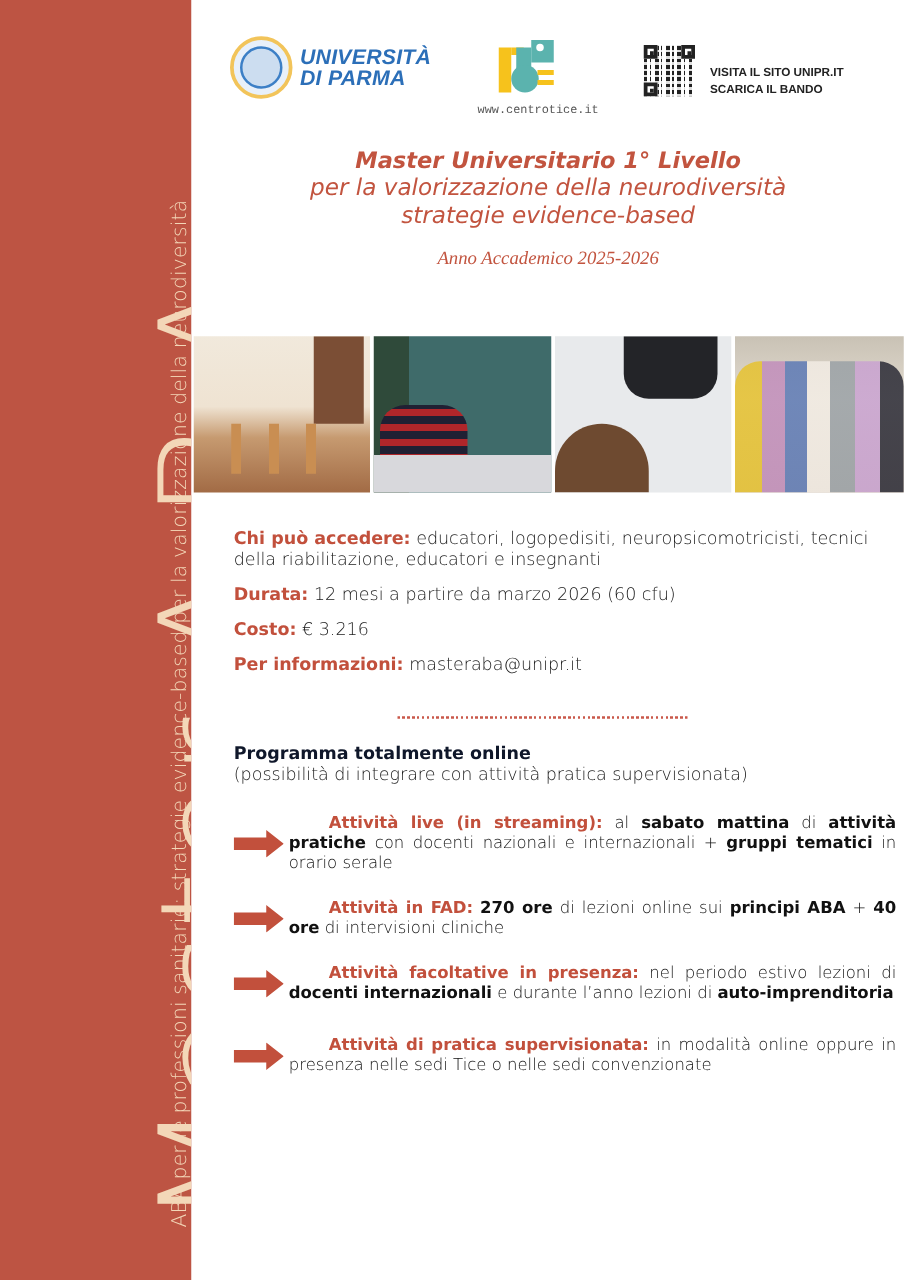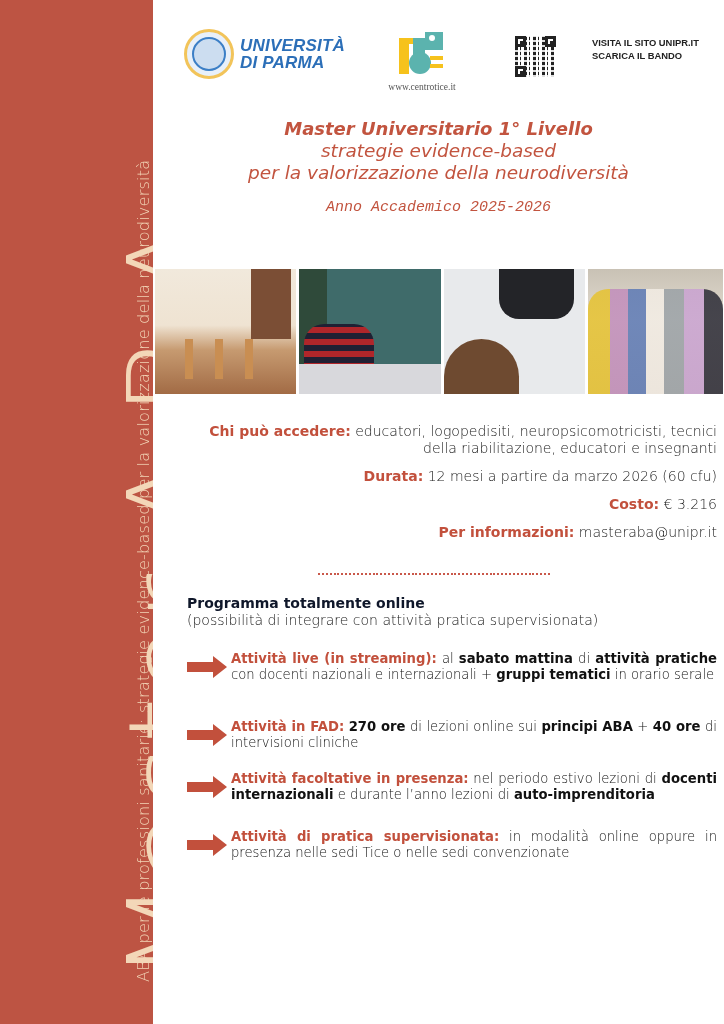--- a/index.html
+++ b/index.html
@@ -51,40 +51,40 @@
     .logo-tice { position: absolute; left: 382px; top: 32px; width: 80px; text-align: center; }
     .tice-mark { position: relative; width: 46px; height: 46px; margin: 0 auto; }
     .tice-mark .y { position: absolute; left: 0; top: 6px; width: 10px; height: 36px; background: #f6c21c; }
     .tice-mark .y2 { position: absolute; left: 10px; top: 6px; width: 10px; height: 6px; background: #f6c21c; }
     .tice-mark .t1 { position: absolute; left: 14px; top: 6px; width: 12px; height: 28px; background: #5bb3ae; }
     .tice-mark .t2 { position: absolute; left: 26px; top: 0; width: 18px; height: 18px; background: #5bb3ae; }
     .tice-mark .dot { position: absolute; left: 30px; top: 3px; width: 6px; height: 6px; border-radius: 50%; background: #fff; }
     .tice-mark .c { position: absolute; left: 10px; top: 20px; width: 22px; height: 22px; border-radius: 50%; background: #5bb3ae; }
     .tice-mark .b1 { position: absolute; left: 31px; top: 24px; width: 13px; height: 4px; background: #f6c21c; }
     .tice-mark .b2 { position: absolute; left: 31px; top: 32px; width: 13px; height: 4px; background: #f6c21c; }
-    .tice-url { font-family: Liberation Serif, serif; font-size: 9.5px; color: #555; margin-top: 4px; }
-
-    .logo-qr { position: absolute; left: 515px; top: 36px; display: flex; align-items: flex-start; gap: 24px; }
+    .tice-url { font-family: Liberation Mono, monospace; font-size: 9.5px; color: #555; margin-top: 4px; }
+
+    .logo-qr { position: absolute; left: 515px; top: 36px; display: flex; align-items: flex-end; }
     .qr { width: 41px; height: 41px; background:
         repeating-linear-gradient(90deg, #222 0 3px, #fff 3px 5px, #222 5px 6px, #fff 6px 9px),
         #fff; position: relative; }
     .qr::before { content:""; position:absolute; inset:0;
       background: repeating-linear-gradient(0deg, rgba(255,255,255,.85) 0 2px, transparent 2px 5px); }
     .qr .f { position: absolute; width: 11px; height: 11px; border: 3px solid #222; background: #fff; z-index: 2; }
     .qr .f::after { content:""; position:absolute; left:2px; top:2px; width:3px; height:3px; background:#222; }
     .qr-text {
       margin-left: 12px; font-family: "Liberation Sans", sans-serif; font-weight: 700;
       font-size: 9.4px; line-height: 13px; color: #222;
     }
 
     
     .title-block { position: absolute; left: 153px; width: 571px; top: 117px; text-align: center; color: #c2543f; }
     .t-bold { font-family: "DejaVu Sans", sans-serif; font-weight: 700; font-style: italic; font-size: 18px; line-height: 23px; }
     .t-light { font-family: "DejaVu Sans", sans-serif; font-weight: 300; font-style: italic; font-size: 18.5px; line-height: 22px; }
-    .t-year { margin-top: 15px; font-family: Liberation Mono, monospace; font-style: italic; font-weight: 300; font-size: 15px; }
+    .t-year { margin-top: 15px; font-family: Liberation Serif, serif; font-style: italic; font-weight: 300; font-size: 15px; }
 
     
     .photos { position: absolute; left: 155px; top: 269px; height: 125px; display: flex; gap: 3px; }
     .photo { height: 125px; position: relative; overflow: hidden; }
     .p1 { width: 141px; background:
         linear-gradient(180deg, #f1e9dc 0%, #efe3d2 45%, #c69a70 65%, #a26b45 100%); }
     .p1::before { content:""; position:absolute; left:96px; top:0; width:40px; height:70px; background:#7b4e35; }
     .p1::after { content:""; position:absolute; left:30px; top:70px; width:90px; height:40px;
         background: repeating-linear-gradient(90deg, #c98e52 0 8px, transparent 8px 30px); }
     .p2 { width: 142px; background: linear-gradient(90deg, #2f4a3a 0 20%, #3f6b6a 20% 100%); }
@@ -95,35 +95,35 @@
     .p3::before { content:""; position:absolute; left:55px; top:0; width:75px; height:50px; background:#232428; border-radius: 0 0 20px 20px; }
     .p3::after { content:""; position:absolute; left:0; top:70px; width:75px; height:55px; background:#6e4a30; border-radius: 40px 40px 0 0; }
     .p4 { width: 135px; background: linear-gradient(180deg, #c9c2b5 0%, #e2dbcf 40%, #cfc2b3 100%); }
     .p4::before { content:""; position:absolute; left:0; top:20px; width:135px; height:105px;
         background: repeating-linear-gradient(90deg, #e6c22f 0 22px, #c18dbb 22px 40px, #5c79b5 40px 58px, #f2ece4 58px 76px, #9aa1a6 76px 96px, #c9a2d1 96px 116px, #2a2a35 116px 135px);
         opacity: .85; border-radius: 20px 20px 0 0; }
 
     
     .info { position: absolute; left: 187px; width: 530px; font-family: "DejaVu Sans", sans-serif; font-weight: 300; font-size: 14px; line-height: 17px; color: #1a1a1a; }
     .lbl { color: #c2503c; font-weight: 700; }
-    .info p { margin-bottom: 11px; text-align: right; }
+    .info p { margin-bottom: 11px; }
     .i1 { top: 423px; }
 
     .divider { position: absolute; left: 318px; top: 573px; width: 232px; height: 2px;
       background: repeating-linear-gradient(90deg, #c9584a 0 2px, transparent 2px 3.9px); }
 
     .prog { position: absolute; left: 187px; top: 595px; font-family: "DejaVu Sans", sans-serif; font-size: 14px; line-height: 17px; }
     .prog .h { color: #0f172a; font-weight: 700; }
     .prog .s { font-weight: 300; }
 
     .act { position: absolute; left: 187px; width: 530px; display: flex; align-items: center; }
     .arrow { width: 40px; height: 22px; flex-shrink: 0; margin-right: 4px; }
     .act-text { font-family: "DejaVu Sans", sans-serif; font-size: 13.2px; line-height: 15.8px; text-align: justify; font-weight: 300; color: #111; }
     .act-text b { font-weight: 700; }
-    .act-text .hl { color: #c2503c; font-weight: 700; }
+    .act-text .hl { color: #c2503c; font-weight: 700; margin-left: 32px; }
     .a1 { top: 651px; }
     .a2 { top: 719px; }
     .a3 { top: 771px; }
     .a4 { top: 829px; }
 
     .exam { position: absolute; left: 187px; top: 892px; width: 530px; font-family: "DejaVu Sans", sans-serif; }
     .exam .h { color: #c2503c; font-weight: 700; font-size: 13.4px; line-height: 16px; }
     .exam .b { font-weight: 300; font-size: 13.4px; line-height: 15.5px; text-align: justify; color: #111; }
   </style>
 </head>
@@ -166,22 +166,22 @@
     <div class="f" style="left:0;bottom:0"></div>
   </div>
   <div class="qr-text">
     <div>VISITA IL SITO UNIPR.IT</div>
     <div>SCARICA IL BANDO</div>
   </div>
 </div>
 
 <div class="title-block">
   <div class="t-bold">Master Universitario 1° Livello</div>
+  <div class="t-light">per la valorizzazione della neurodiversità</div>
   <div class="t-light">strategie evidence-based</div>
-  <div class="t-light">per la valorizzazione della neurodiversità</div>
   <div class="t-year">Anno Accademico 2025-2026</div>
 </div>
 
 <div class="photos">
   <div class="photo p1" title="Bambini e terapiste in aula"></div>
   <div class="photo p2" title="Terapista con ragazzo al computer"></div>
   <div class="photo p3" title="Attività con carte al tavolo"></div>
   <div class="photo p4" title="Gruppo di studentesse"></div>
 </div>
 

